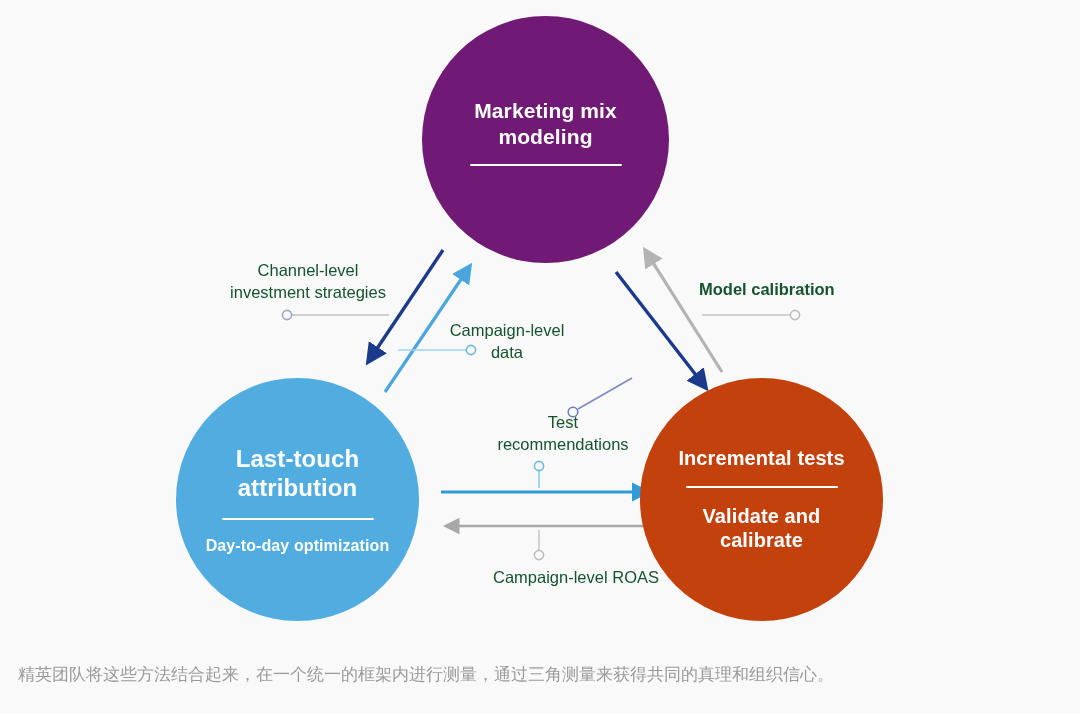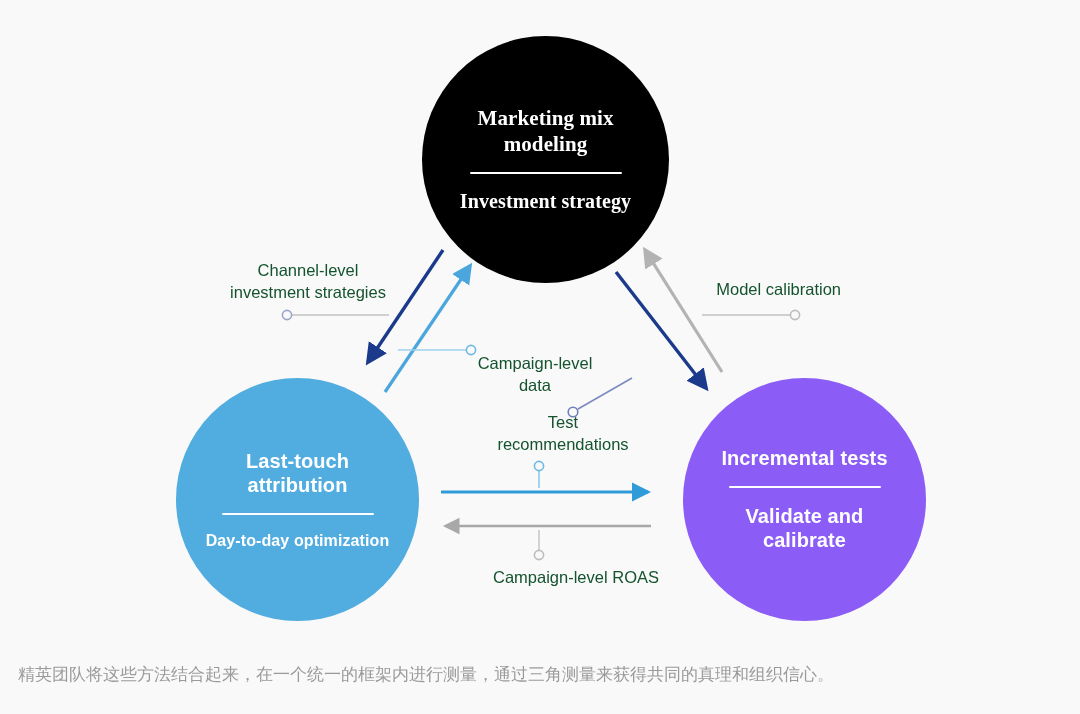--- a/index.html
+++ b/index.html
@@ -47,45 +47,44 @@
   }
   .node .rule {
     width: 155px;
     height: 2px;
     background: #ffffff;
     margin: 15px 0 16px 0;
     border-radius: 1px;
   }
   #node-mmm {
     left: 422px;
-    top: 36px;
+    top: 16px;
     width: 247px;
     height: 247px;
-    background: #000000;
-    font-family: Liberation Serif, serif;
+    background: #701a75;
   }
   #node-mmm .node-title { font-size: 21px; }
   #node-mmm .node-sub { font-size: 20px; }
   #node-mmm .rule { width: 152px; margin: 14px 0 15px 0; }
   #node-lta {
     left: 176px;
     top: 378px;
     width: 243px;
     height: 243px;
     background: #51ace0;
   }
-  #node-lta .node-title { font-size: 20px; }
+  #node-lta .node-title { font-size: 24px; }
   #node-lta .node-sub { font-size: 16px; }
   #node-lta .rule { width: 152px; }
   #node-inc {
-    left: 683px;
+    left: 640px;
     top: 378px;
     width: 243px;
     height: 243px;
-    background: #8b5cf6;
+    background: #c2410c;
   }
   #node-inc .node-title { font-size: 20px; }
   #node-inc .node-sub { font-size: 20px; }
   #node-inc .rule { width: 152px; }
 
   .edge-label {
     position: absolute;
     color: #14532d;
     font-size: 16.5px;
     line-height: 1.35;
@@ -94,28 +93,28 @@
   #label-channel {
     left: 220px;
     top: 259px;
     width: 176px;
     text-align: center;
   }
   #label-model {
     left: 699px;
     top: 278px;
     width: 142px;
-    text-align: right;
+    text-align: left;
+    font-weight: bold;
   }
   #label-campaign-data {
-    left: 472px;
+    left: 444px;
     top: 319px;
     width: 126px;
     text-align: center;
-    margin-top: 33px;
   }
   #label-test-rec {
     left: 466px;
     top: 411px;
     width: 146px;
     text-align: center;
     margin-left: 24px;
   }
   #label-campaign-roas {
     left: 454px;
@@ -215,22 +214,20 @@
     <g>
       <line x1="539" y1="530" x2="539" y2="550" stroke="#c9c9c9" stroke-width="1.6"></line>
       <circle cx="539" cy="555" r="4.6" fill="#f9f9f9" stroke="#bdbdbd" stroke-width="1.6"></circle>
     </g>
   </svg>
 
   <div class="node" id="node-mmm">
     <div class="node-title">Marketing mix
 modeling</div>
     <div class="rule"></div>
-    <div class="node-sub">Investment
-strategy</div>
   </div>
 
   <div class="node" id="node-lta">
     <div class="node-title">Last-touch
 attribution</div>
     <div class="rule"></div>
     <div class="node-sub">Day-to-day
 optimization</div>
   </div>
 

